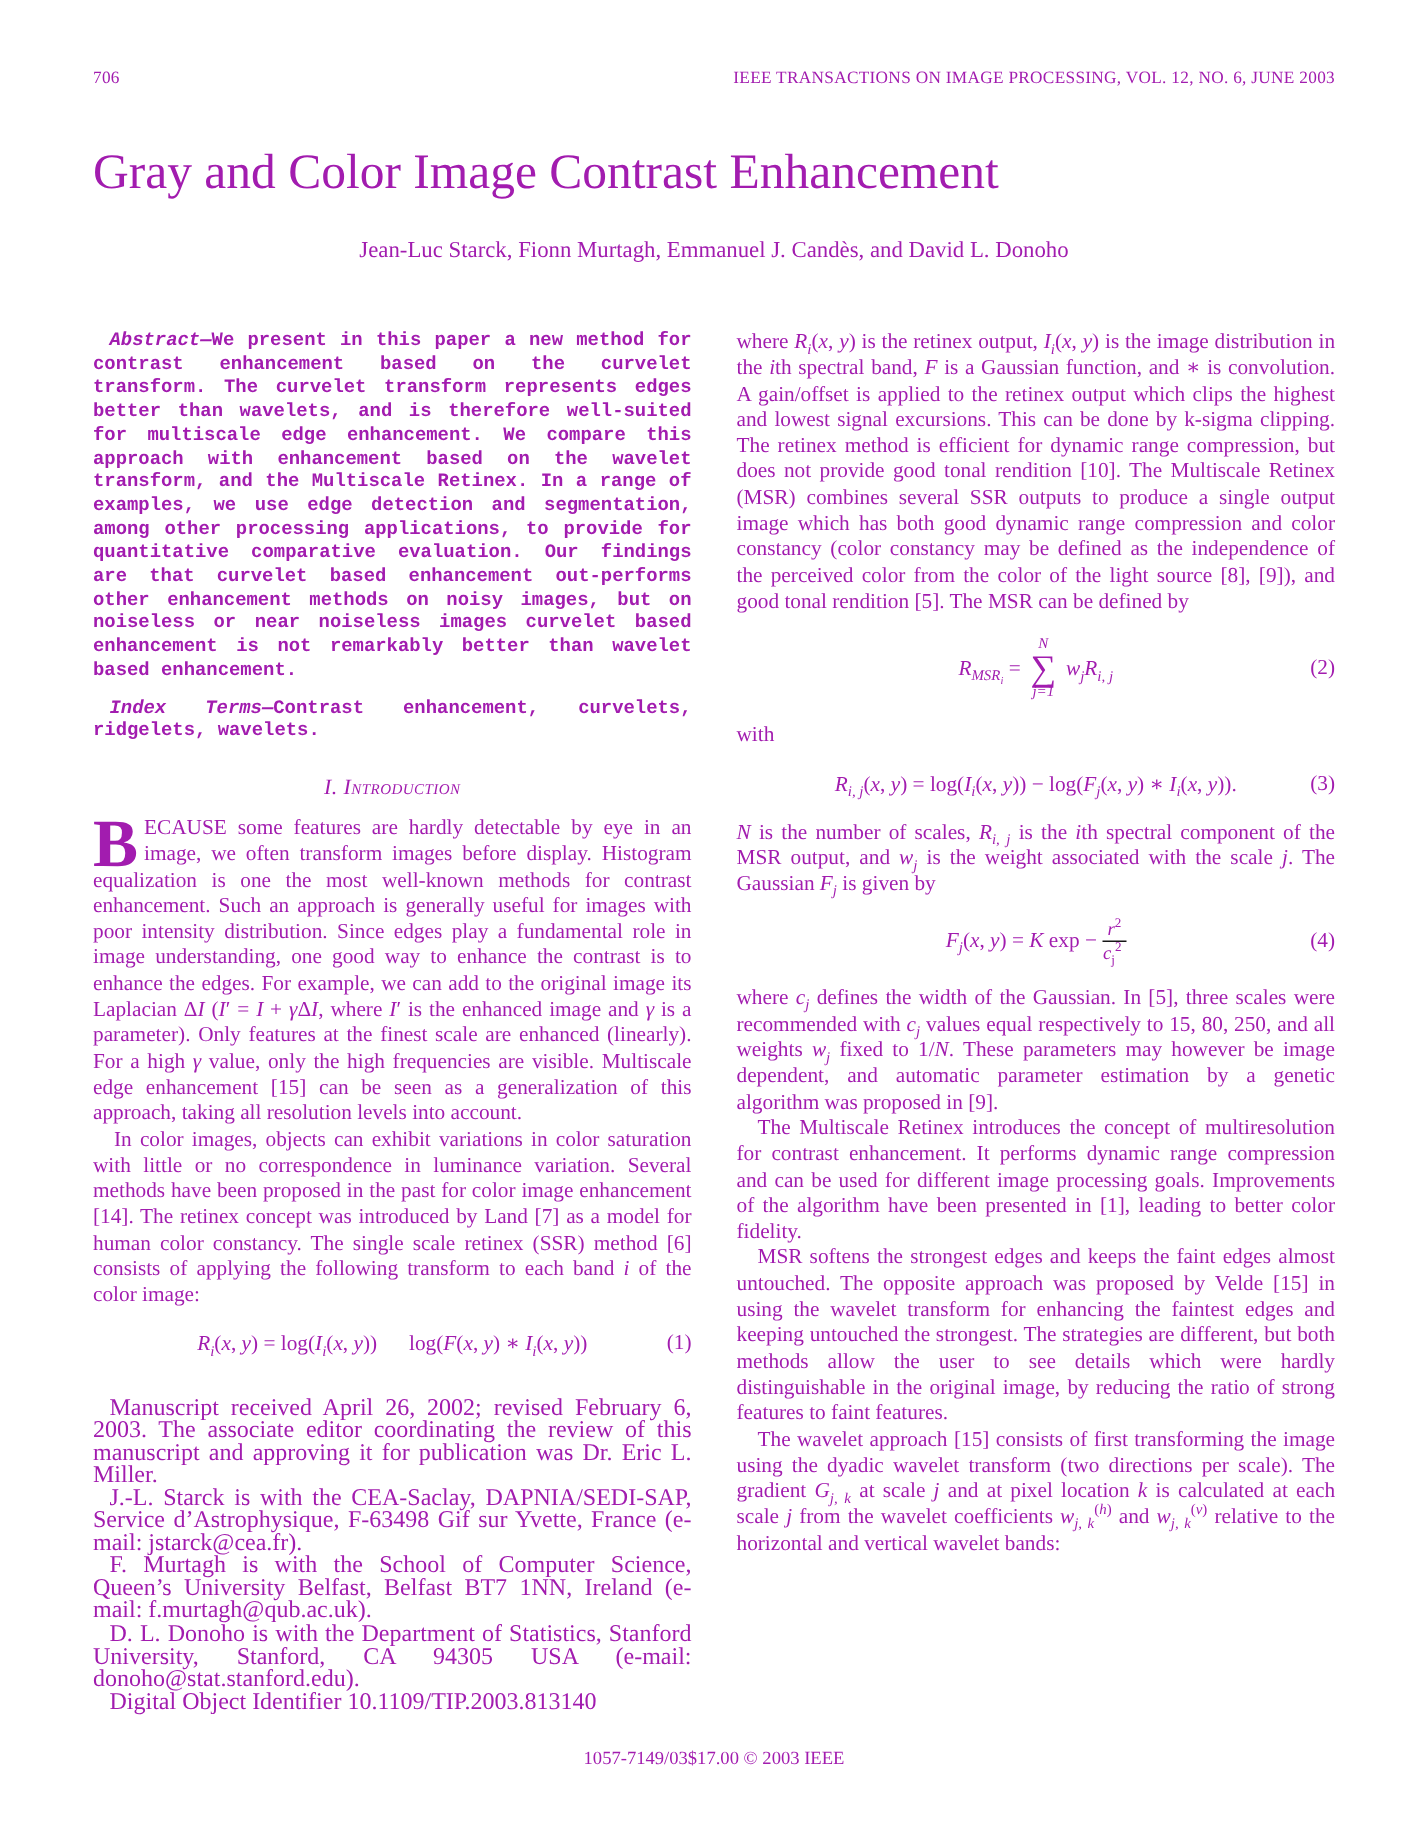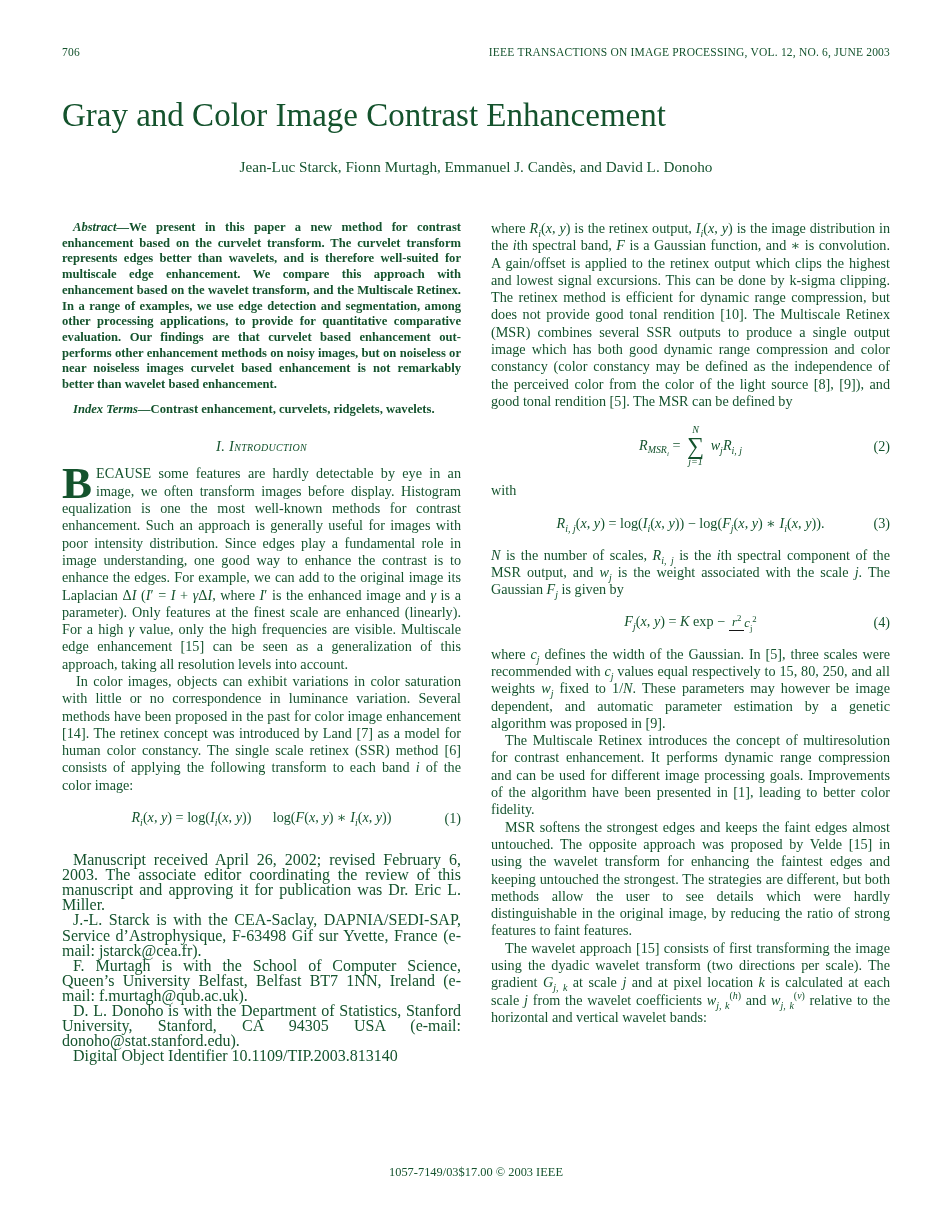--- a/index.html
+++ b/index.html
@@ -2,21 +2,21 @@
 <html lang="en"><head>
 <meta charset="utf-8">
 <style>
   html, body { margin: 0; padding: 0; background: #e8e8e8; }
   .page {
     position: relative;
     width: 952px;
     height: 1232px;
     margin: 0 auto;
     background: #ffffff;
-    color: #14532d;
+    color: #a21caf;
     font-family: "Liberation Serif", "DejaVu Serif", serif;
     box-sizing: border-box;
     padding: 46px 62px 0 62px;
     overflow: hidden;
   }
   
   .running-head {
     display: flex;
     justify-content: space-between;
     align-items: baseline;
@@ -42,20 +42,21 @@
     margin-top: 44px;
   }
   .col { width: 399px; text-align: justify; hyphens: auto; -webkit-hyphens: auto; }
   
   .abstract, .index-terms {
     font-size: 12.6px;
     line-height: 15.7px;
     font-weight: 700;
     margin: 0;
     text-indent: 11px;
+    font-family: Liberation Mono, monospace;
   }
   .index-terms { margin-top: 9px; }
   .lead-label { font-style: italic; font-weight: 700; }
   
   .section-heading {
     margin: 21px 0 10px 0;
     text-align: center;
     font-weight: 400;
     font-size: 14.6px;
     font-variant: small-caps;
@@ -96,21 +97,21 @@
     display: inline-flex;
     flex-direction: column;
     align-items: center;
     vertical-align: middle;
     margin: 0 3px;
   }
   .bigsum .lim { font-size: 10px; line-height: 10px; font-style: italic; }
   .bigsum .sigma { font-size: 24px; line-height: 22px; font-style: normal; }
   .frac {
     display: inline-flex;
-    flex-direction: row;
+    flex-direction: column;
     align-items: flex-start;
     vertical-align: middle;
     margin-left: 4px;
     font-size: 12.5px;
   }
   .frac .num { border-bottom: 1px solid #161616; padding: 0 3px 1px 3px; line-height: 13px; }
   .frac .den { padding-top: 1px; line-height: 13px; }
   .with-line { margin: 10px 0 10px 0; text-indent: 0; }
   
   .footnotes {

